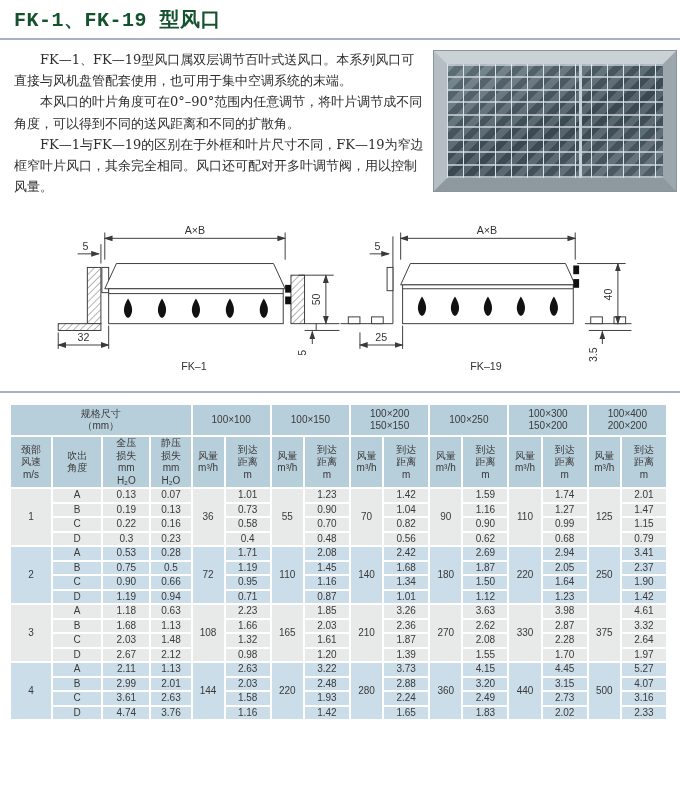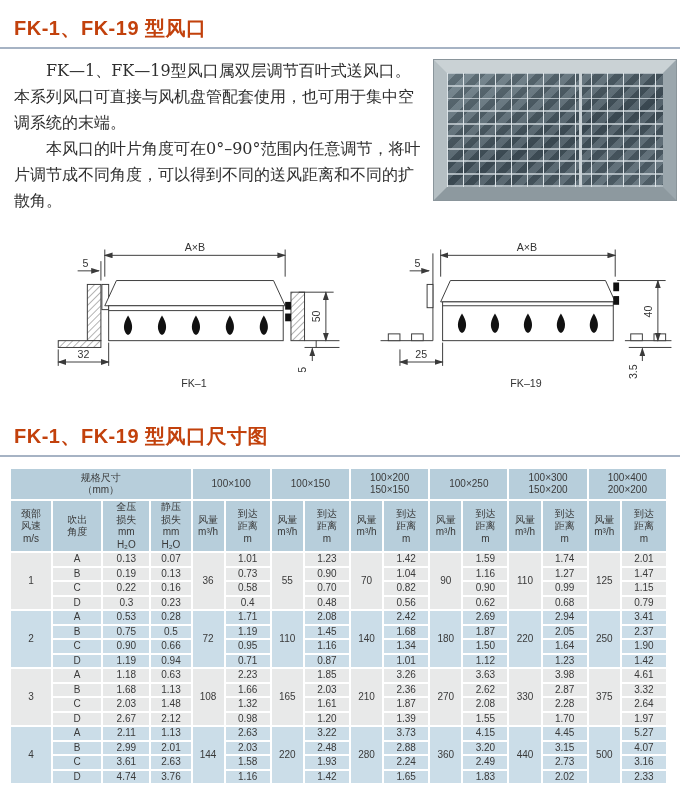--- a/index.html
+++ b/index.html
@@ -1,34 +1,34 @@
 <!DOCTYPE html>
 <html><head>
 <meta charset="utf-8">
 <style>
   html,body{margin:0;padding:0;}
   body{width:680px;height:802px;background:#fff;overflow:hidden;
        font-family:"Liberation Sans",sans-serif;color:#222;}
-  .h-title{margin:0;padding:15px 0 0 14px;font-size:20px;font-weight:bold;
-           color:#c2410c;letter-spacing:.5px;font-family:Liberation Sans, sans-serif;}
+  .h-title{margin:0;padding:6px 0 0 14px;font-size:20px;font-weight:bold;
+           color:#14532d;letter-spacing:.5px;font-family:Liberation Mono, monospace;}
   .rule{height:2px;background:#a6b3c4;margin-top:5px;}
   .intro-row{display:flex;margin:9px 4px 0 14px;gap:10px;}
   .intro-text{width:412px;font-family:"DejaVu Serif","Liberation Serif",serif;
-              font-size:16px;line-height:1.63;color:#2e2e2e;}
+              font-size:13px;line-height:1.63;color:#2e2e2e;}
   .intro-text p{margin:0;text-indent:2em;}
   .photo{width:242px;height:140px;flex:none;margin-top:2px;box-sizing:border-box;
          border:13px solid;border-color:#cad2d5 #9ba7ad #8d999f #b5bfc3;
          outline:1px solid #8a959b;position:relative;
          background:linear-gradient(160deg,#6e8089,#41515b 55%,#5c6d77);}
   .photo-grid{position:absolute;inset:0;background:
       repeating-linear-gradient(90deg,rgba(225,232,236,.95) 0 1.5px,rgba(0,0,0,0) 1.5px 16px),
       linear-gradient(90deg,rgba(0,0,0,0) 0 61%,#c9d1d5 61% 62.5%,rgba(0,0,0,0) 62.5%),
       repeating-linear-gradient(180deg,rgba(205,214,219,.75) 0 1.5px,rgba(0,0,0,0) 1.5px 12.5px),
       repeating-linear-gradient(135deg,rgba(255,255,255,.10) 0 7px,rgba(0,0,0,.12) 7px 14px);}
-  .diagrams-row{display:flex;justify-content:space-between;margin:20px 8px 0 48px;}
+  .diagrams-row{display:flex;margin:20px 8px 0 48px;}
   svg.diagram{width:292px;height:160px;}
   svg.diagram text{font-family:"Liberation Sans",sans-serif;font-size:11px;fill:#333;}
   .h2-wrap{margin-top:14px;}
   table.spec-table{margin:10px 0 0 9px;border-collapse:separate;border-spacing:2px;
        table-layout:fixed;width:659px;font-size:10px;color:#3a3a3a;}
   table.spec-table th{background:#b7cedb;font-weight:normal;white-space:pre-line;
        line-height:1.25;padding:0;vertical-align:middle;text-align:center;}
   table.spec-table tr.r1 th{height:30px;}
   table.spec-table tr.r2 th{height:42px;}
   table.spec-table td{text-align:center;height:12.5px;line-height:1.05;padding:0;
@@ -43,20 +43,21 @@
 
   <div>
     <h1 class="h-title">FK-1、FK-19 型风口</h1>
     <div class="rule"></div>
   </div>
 
   <div class="intro-row">
     <div class="intro-text">
       <p>FK—1、FK—19型风口属双层调节百叶式送风口。本系列风口可直接与风机盘管配套使用，也可用于集中空调系统的末端。</p>
       <p>本风口的叶片角度可在0°–90°范围内任意调节，将叶片调节成不同角度，可以得到不同的送风距离和不同的扩散角。</p>
+      <p>FK—1与FK—19的区别在于外框和叶片尺寸不同，FK—19为窄边框窄叶片风口，其余完全相同。风口还可配对开多叶调节阀，用以控制风量。</p>
     </div>
     <div class="photo">
       <div class="photo-grid"></div>
     </div>
   </div>
 
   <div class="diagrams-row">
 
     <svg class="diagram" viewBox="0 0 300 165">
       <defs>
@@ -159,21 +160,20 @@
       <text x="151" y="18" text-anchor="middle">A×B</text>
       <text x="38" y="34" text-anchor="middle">5</text>
       <text transform="rotate(-90 280 80)" x="280" y="80" text-anchor="middle">40</text>
       <text transform="rotate(-90 264 142)" x="264" y="142" text-anchor="middle">3.5</text>
       <text x="42" y="128" text-anchor="middle">25</text>
       <text x="150" y="158" text-anchor="middle" font-size="12">FK–19</text>
     </svg>
   </div>
 
   <div class="h2-wrap">
-    <h1 class="h-title">FK-1、FK-19 型风口尺寸图</h1>
     <div class="rule"></div>
   </div>
 
   <table class="spec-table">
     <colgroup>
       <col style="width:40px">
         <col style="width:48px">
         <col style="width:46px">
         <col style="width:39px">
       <col style="width:31px">

